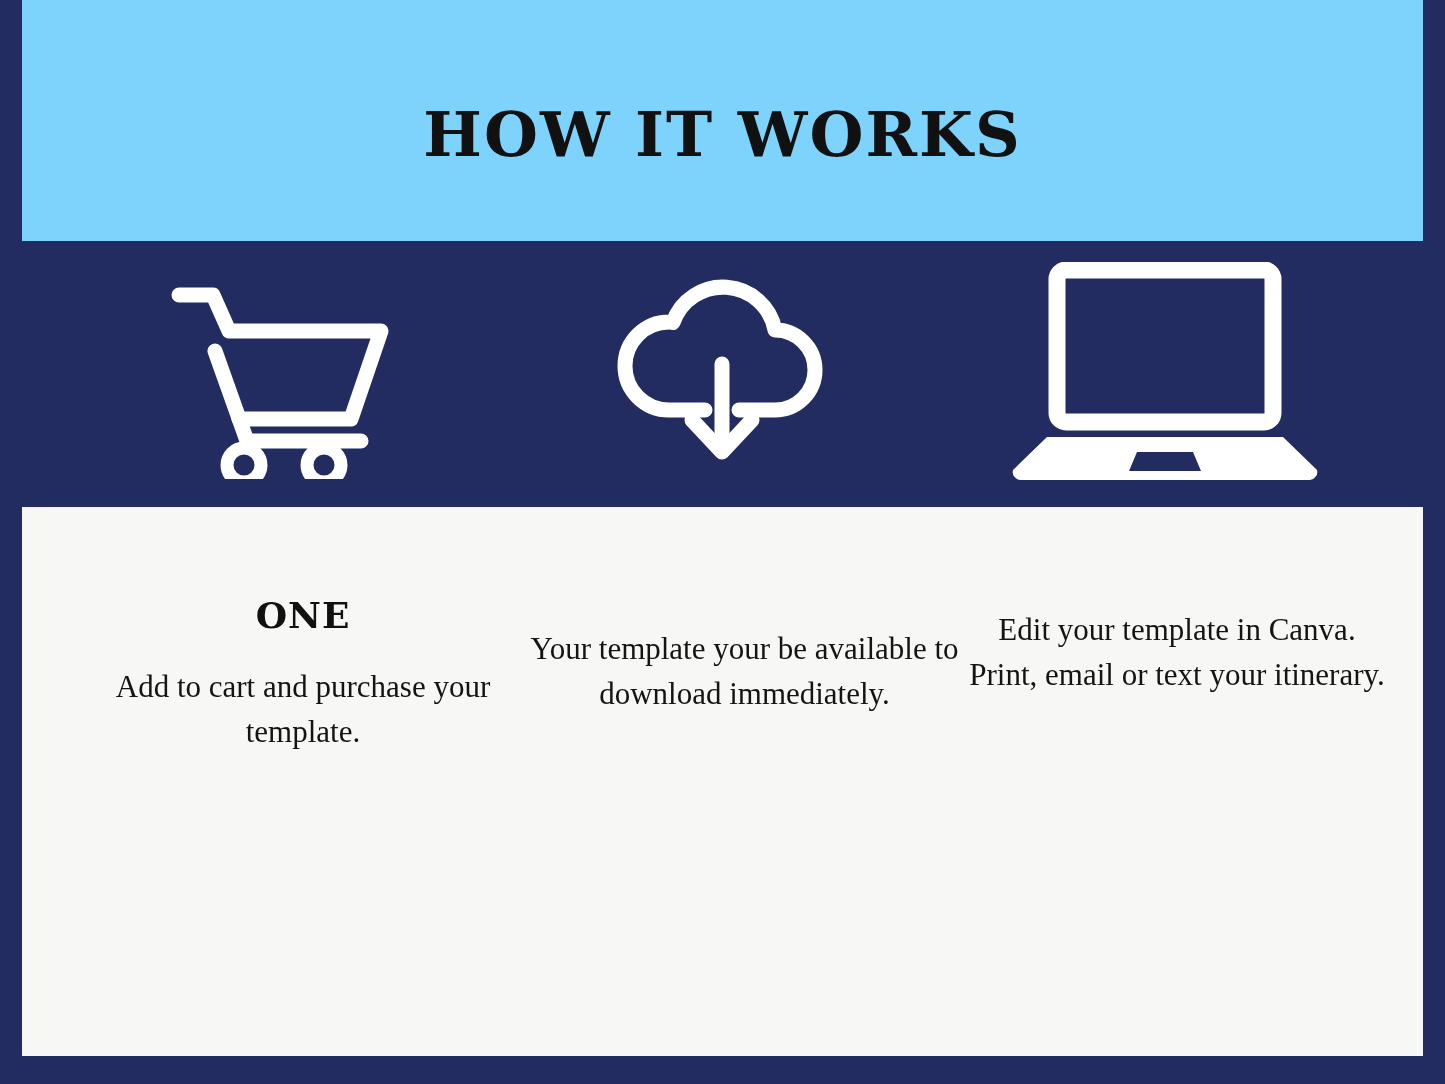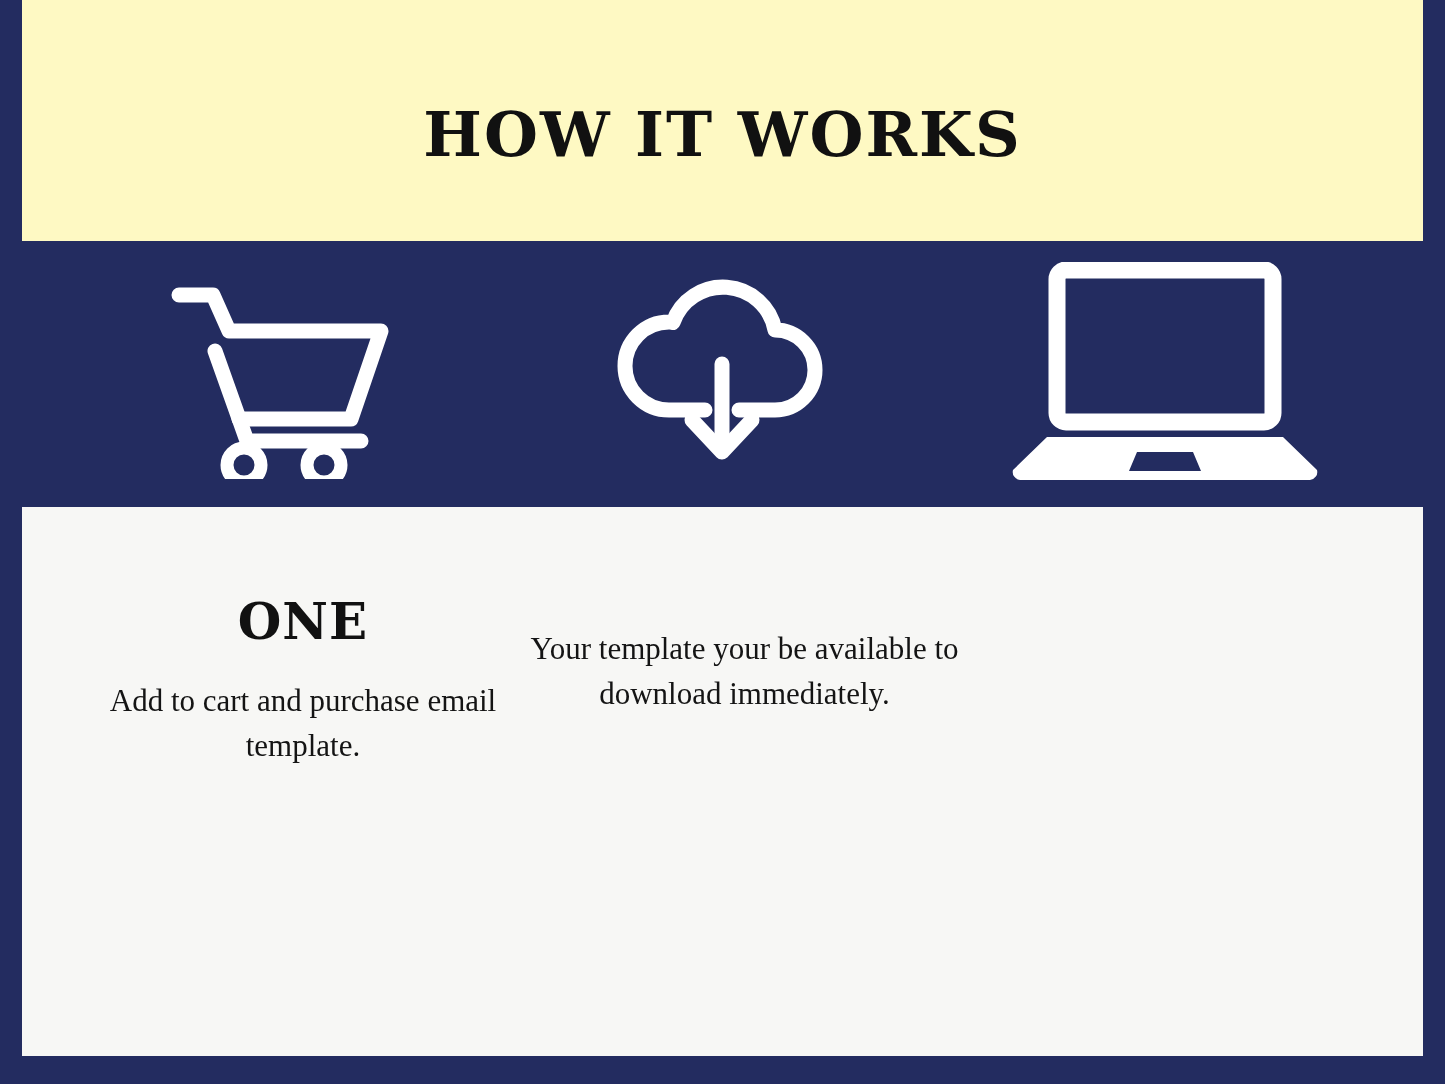--- a/index.html
+++ b/index.html
@@ -22,21 +22,21 @@
     box-sizing: border-box;
   }
 
   
   .panel-top {
     position: absolute;
     left: 22px;
     top: 0px;
     width: 1401px;
     height: 241px;
-    background: #fef9c3;
+    background: #7dd3fc;
     box-sizing: border-box;
   }
 
   .title {
     position: absolute;
     left: 0;
     right: 0;
     top: 104px;
     text-align: center;
     font-family: "DejaVu Serif", "Liberation Serif", serif;
@@ -89,21 +89,21 @@
     top: 90px;
     text-align: center;
   }
   .step.step-1 { left: 36px;  width: 490px; }
   .step.step-2 { left: 500px; width: 445px; }
   .step.step-3 { left: 940px; width: 430px; }
 
   .step-heading {
     font-family: "DejaVu Serif", "Liberation Serif", serif;
     font-weight: 700;
-    font-size: 50px;
+    font-size: 36px;
     letter-spacing: 1px;
     color: #111111;
     line-height: 1;
     margin: 0;
   }
 
   .step-body {
     font-family: "Liberation Serif", "DejaVu Serif", serif;
     font-weight: 400;
     font-size: 31px;
@@ -164,25 +164,26 @@
         </svg>
       </span>
     </div>
 
   </div>
 
   <div class="panel-bottom">
 
     <div class="step step-1">
       <div class="step-heading">ONE</div>
-      <div class="step-body">Add to cart and purchase email template.</div>
+      <div class="step-body">Add to cart and purchase your template.</div>
     </div>
 
     <div class="step step-2">
       <div class="step-body">Your template your be available to download immediately.</div>
     </div>
 
     <div class="step step-3">
+      <div class="step-body">Edit your template in Canva. Print, email or text your itinerary.</div>
     </div>
 
   </div>
 
 </div>
 
 </body></html>

